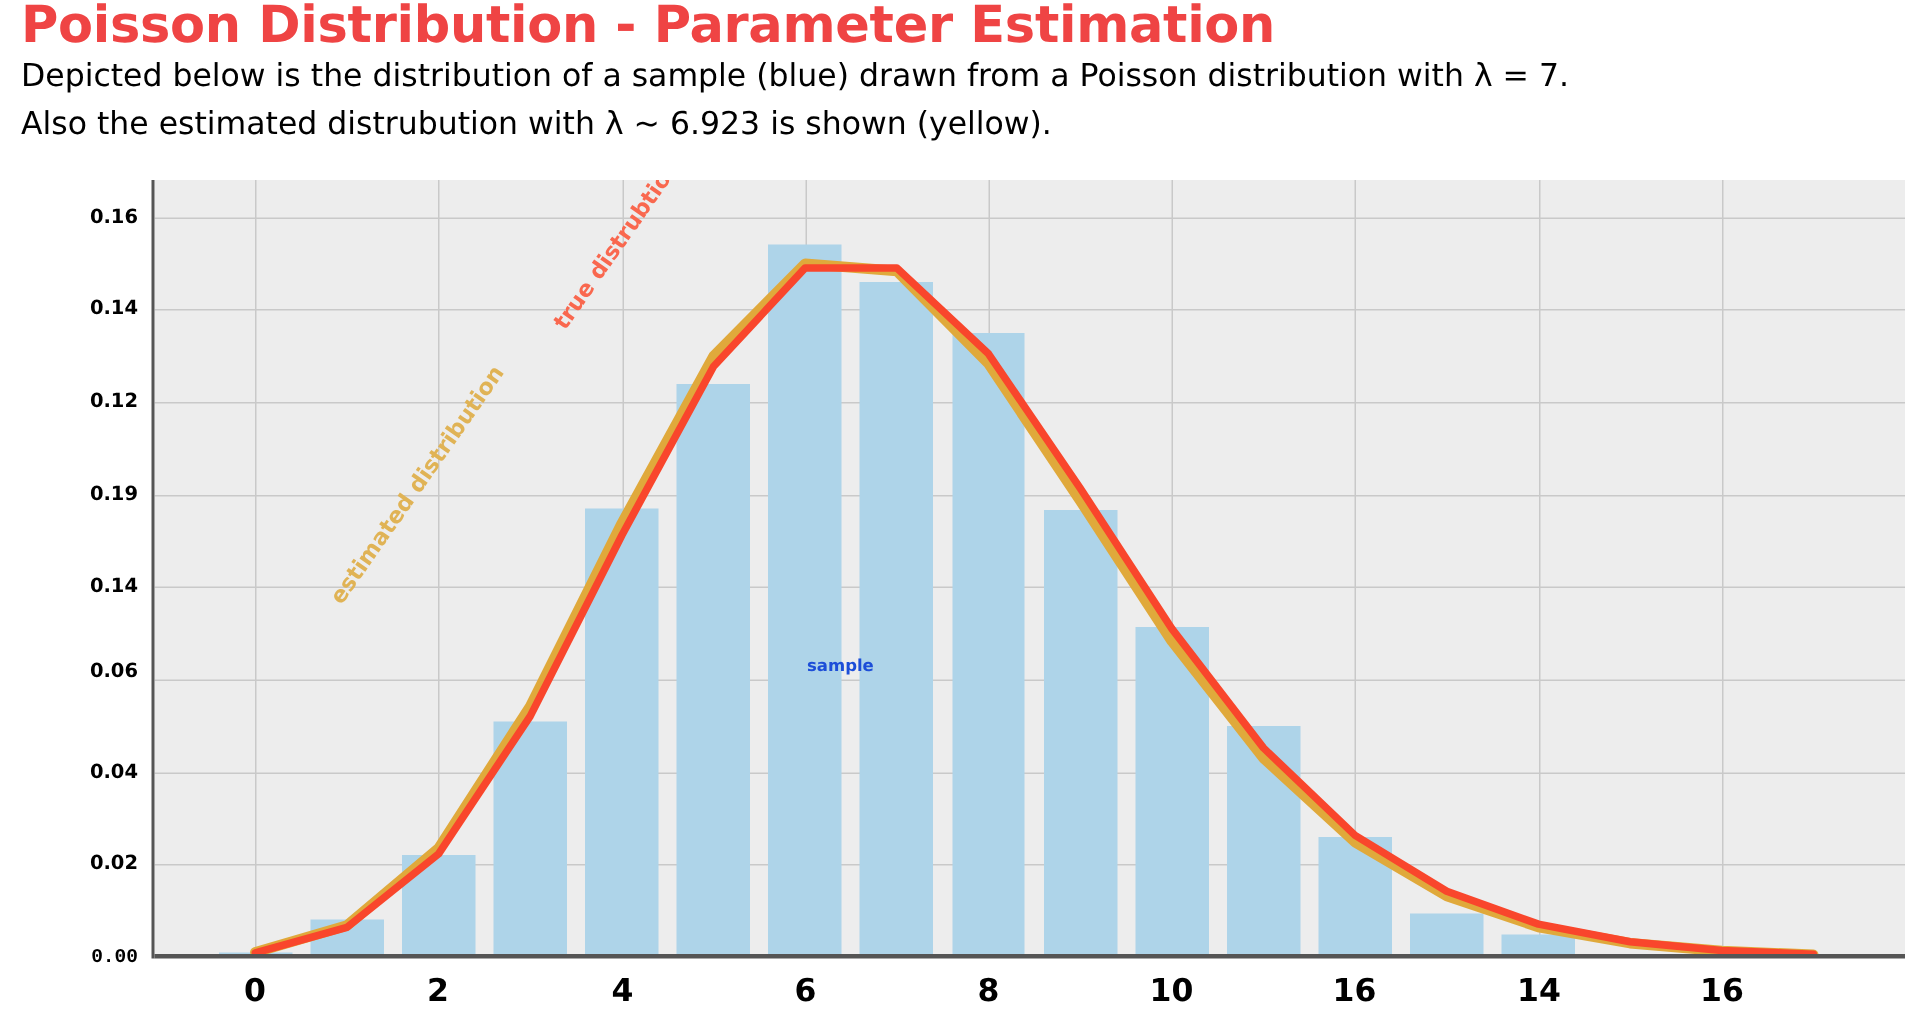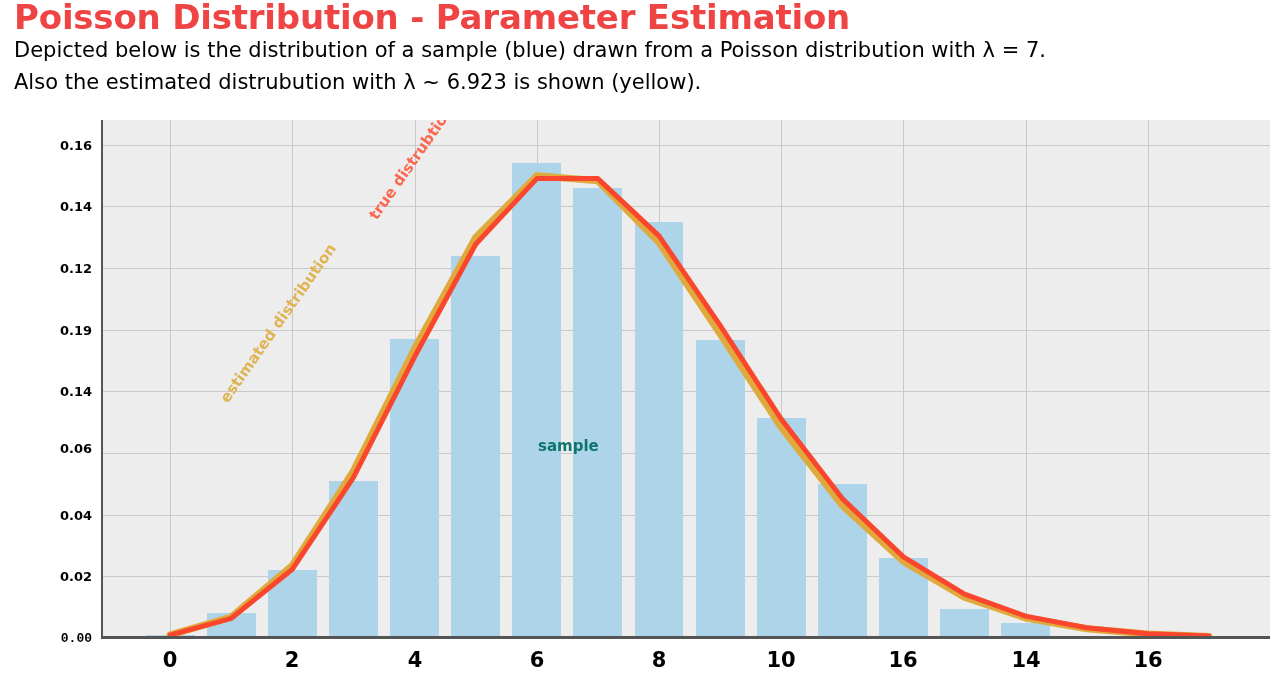--- a/index.html
+++ b/index.html
@@ -133,22 +133,22 @@
   }
   
   .annot {
     position: absolute;
     font-size: 15px;
     font-weight: bold;
     white-space: nowrap;
     transform-origin: left bottom;
   }
   #annot-sample {
-    color: #0f766e;
-    font-size: 15px;
+    color: #1d4ed8;
+    font-size: 11px;
     font-weight: bold;
     position: absolute;
     white-space: nowrap;
   }
   #watermark {
     position: absolute;
     left: 1090px;
     top: 646px;
     font-size: 19px;
     color: #c3c3c3;

